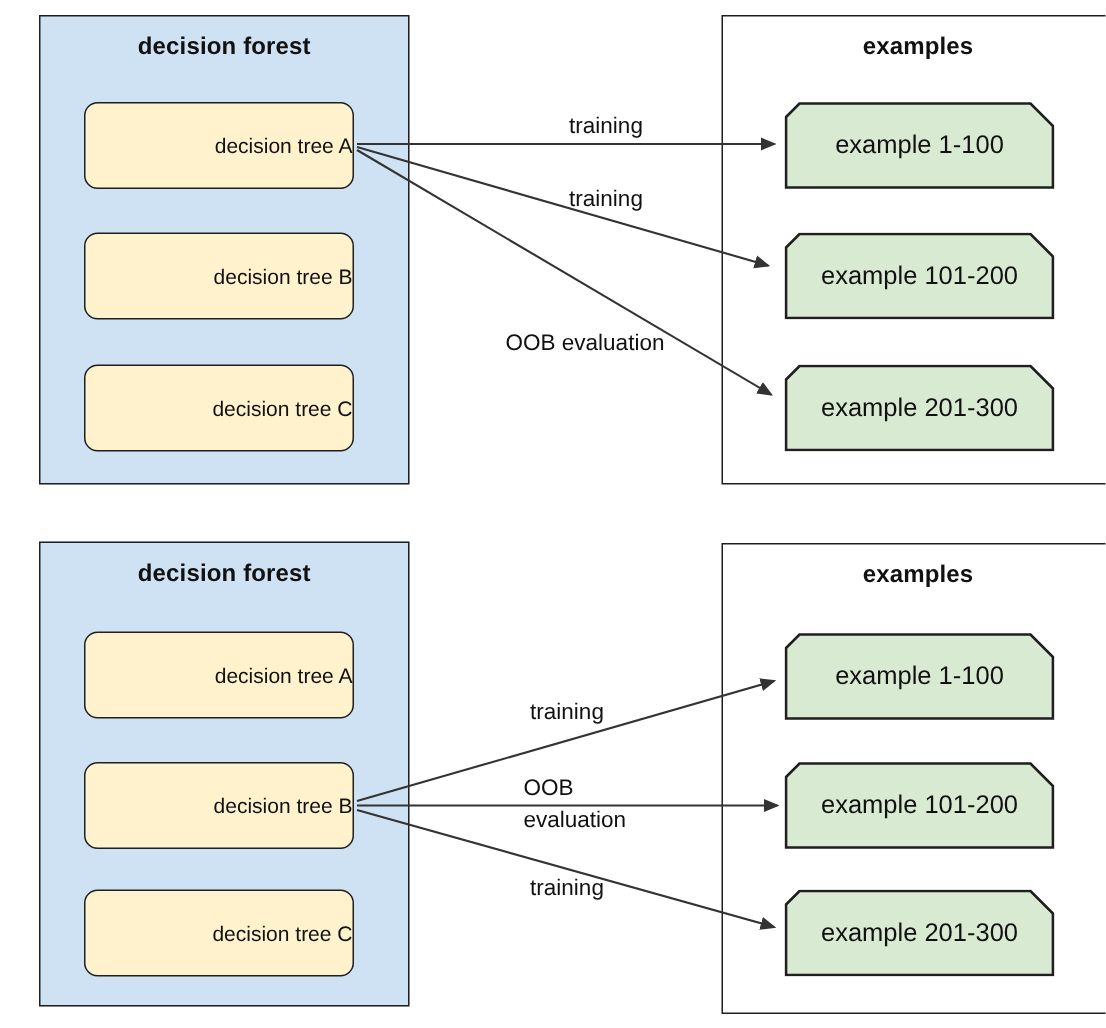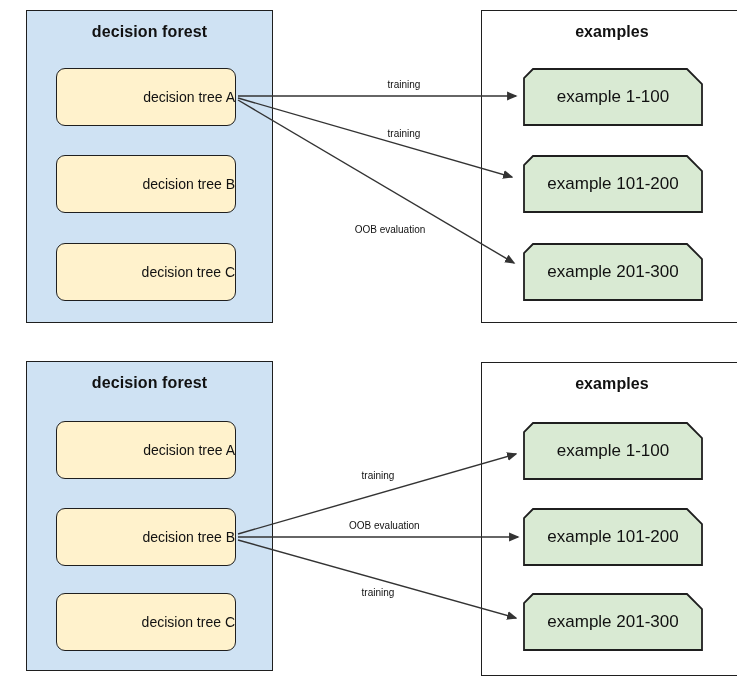--- a/index.html
+++ b/index.html
@@ -73,21 +73,21 @@
     pointer-events: none;
   }
   .arrow-layer line, .arrow-layer path.connector {
     stroke: var(--arrow, #333333);
     stroke-width: 1.4;
     fill: none;
   }
   .arrow-layer marker path { fill: var(--arrow, #333333); stroke: none; }
   .edge-label {
     position: absolute;
-    font-size: 10px;
+    font-size: 15px;
     white-space: nowrap;
     transform: translate(-50%, -50%);
   }
   .edge-label.block {
     transform: none;
     white-space: normal;
     width: 84px;
     line-height: 21px;
     text-align: left;
   }

